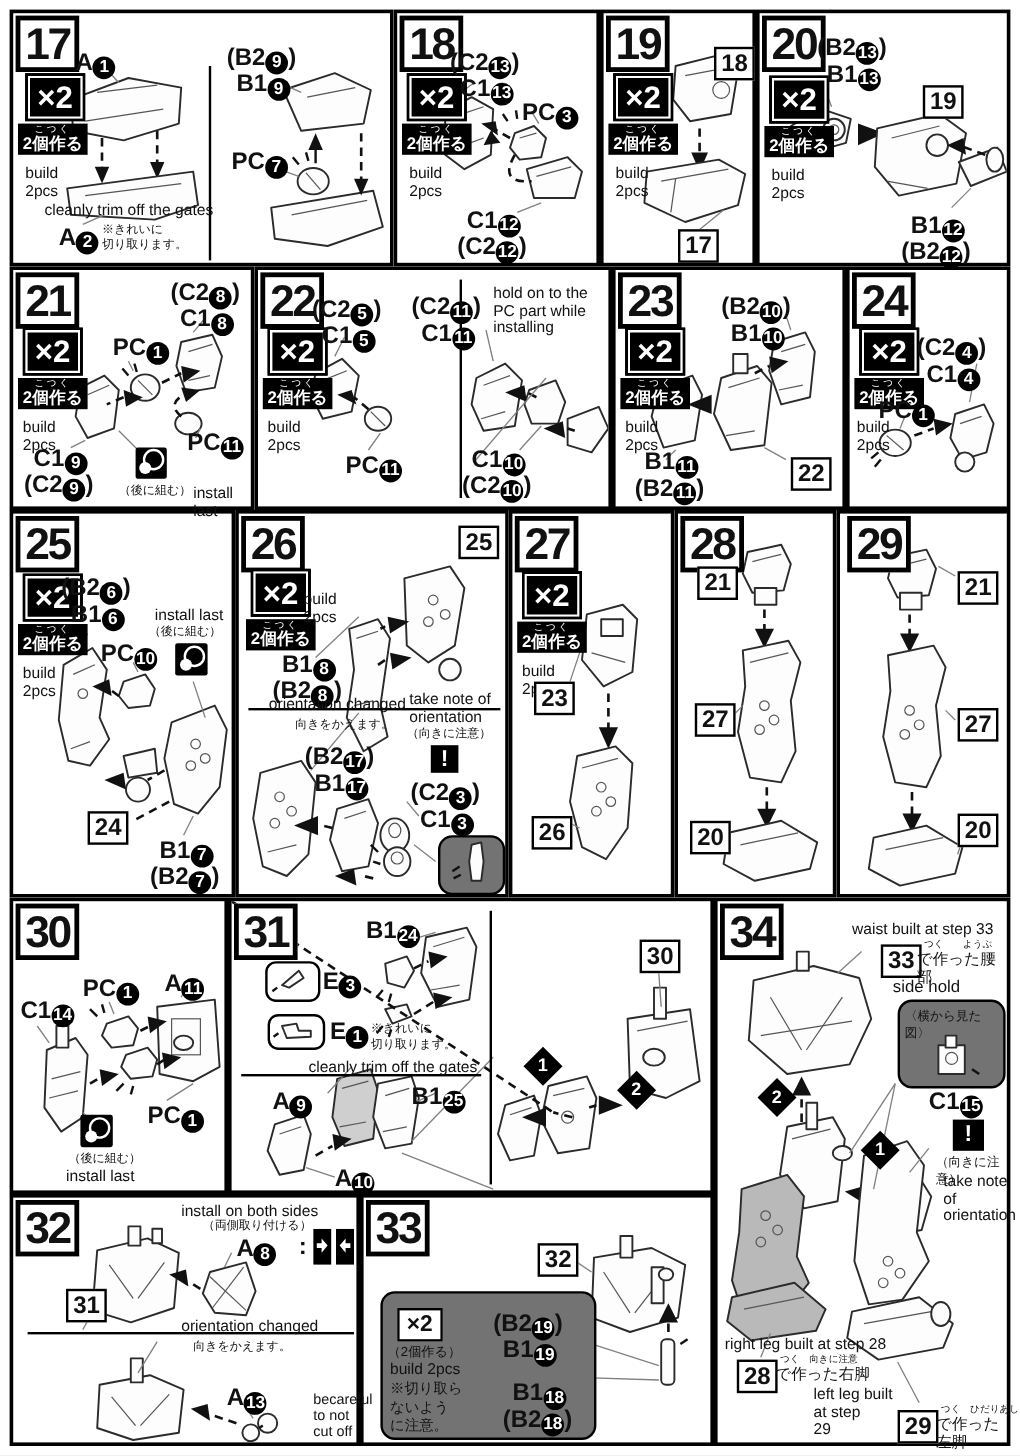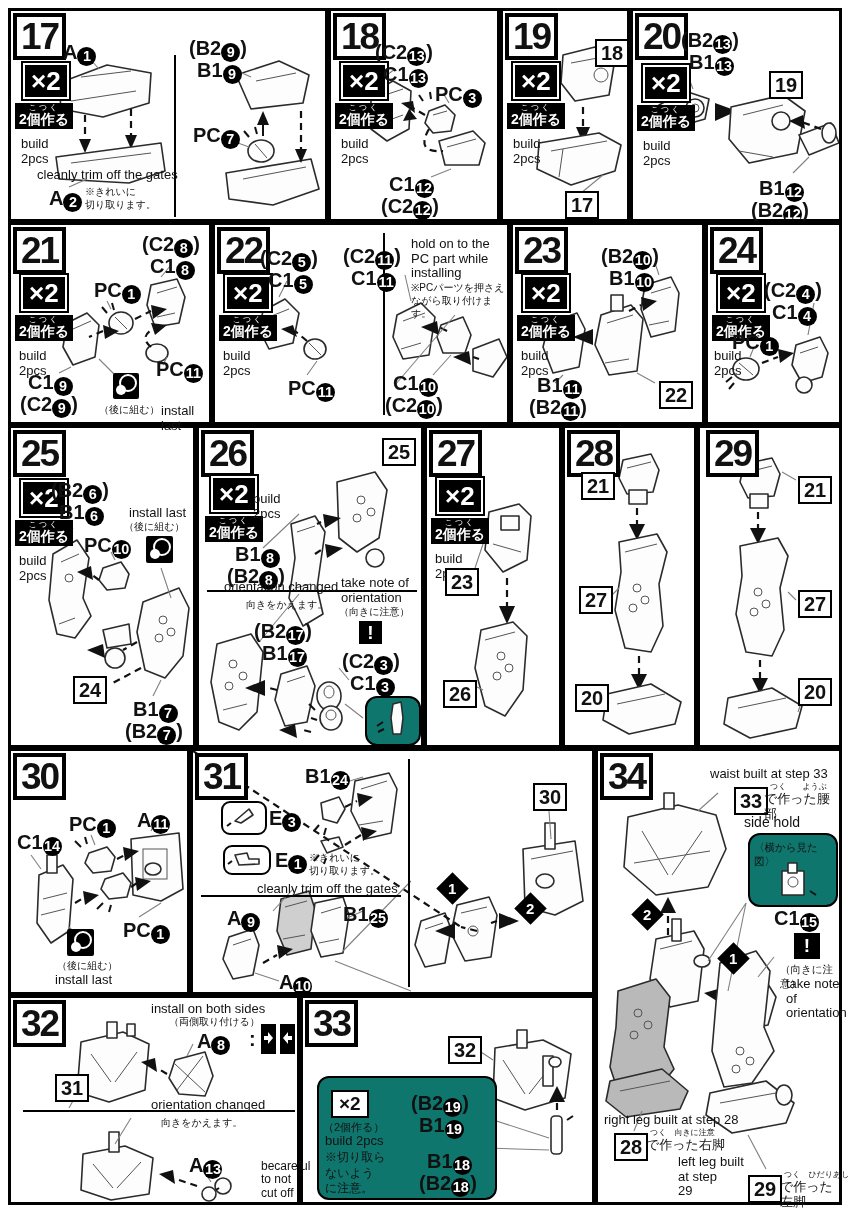--- a/index.html
+++ b/index.html
@@ -15,21 +15,21 @@
   .cnum{display:inline-flex;align-items:center;justify-content:center;width:1.32em;height:1.32em;border-radius:50%;background:#000;color:#fff;font-size:0.72em;font-weight:bold;vertical-align:-0.16em}
   .callout{position:absolute;border:2px solid #000;background:#fff;font-weight:bold;font-size:20px;line-height:1;padding:2px 4px;z-index:6}
   .note{position:absolute;font-size:13px;line-height:1.12;white-space:pre-line;z-index:6}
   .jnote{position:absolute;font-size:10px;line-height:1.3;white-space:pre-line;z-index:6}
   .tiny{position:absolute;font-size:8px;white-space:nowrap;z-index:6}
   .dia{position:absolute;width:23px;height:23px;background:#000;transform:rotate(45deg);display:flex;align-items:center;justify-content:center;z-index:7}
   .dia span{transform:rotate(-45deg);color:#fff;font-weight:bold;font-size:15px}
   .blk{position:absolute;background:#000;border-radius:2px;z-index:6}
   .bang{position:absolute;background:#000;color:#fff;display:flex;align-items:center;justify-content:center;font-weight:bold;font-size:19px;z-index:6}
   .eicon{position:absolute;border:2px solid #000;border-radius:9px;background:#fff;z-index:6}
-  .rrect{position:absolute;border:2px solid #000;border-radius:12px;background:#0f766e;z-index:4}
+  .rrect{position:absolute;border:2px solid #000;border-radius:12px;background:#737373;z-index:4}
   .vline{position:absolute;width:2px;background:#000;z-index:3}
   .hline{position:absolute;height:2px;background:#000;z-index:3}
   .wm{position:absolute;left:236px;top:1px;font-size:29px;font-weight:800;letter-spacing:0.5px;z-index:50;font-family:"DejaVu Sans",sans-serif}
   svg.sk{position:absolute;left:0;top:0;z-index:1}
   .pt{fill:#fdfdfd;stroke:#2b2b2b;stroke-width:1.6;stroke-linejoin:round}
   .ptd{fill:#cfcfcf;stroke:#2b2b2b;stroke-width:1.6;stroke-linejoin:round}
   .ptg{fill:#b9b9b9;stroke:#2b2b2b;stroke-width:1.6;stroke-linejoin:round}
   .dsh{stroke:#111;stroke-width:2.2;stroke-dasharray:7 5;fill:none}
   .sld{stroke:#111;stroke-width:2;fill:none}
   .ah{fill:#111;stroke:none}
@@ -260,22 +260,20 @@
     <div class="build" style="left:8px;top:124px">build
 2pcs</div>
     <div class="plabel" style="left:45px;top:22px">(C2<span class="cnum">5</span>)</div>
     <div class="plabel" style="left:53px;top:44px">C1<span class="cnum">5</span></div>
     <div class="plabel" style="left:73px;top:152px">PC<span class="cnum">11</span></div>
     <div class="plabel" style="left:128px;top:20px">(C2<span class="cnum">11</span>)</div>
     <div class="plabel" style="left:136px;top:42px">C1<span class="cnum">11</span></div>
     <div class="note" style="left:196px;top:12px">hold on to the
 PC part while
 installing</div>
-    <div class="jnote" style="left:196px;top:56px">※PCパーツを押さえ
-ながら取り付けます。</div>
     <div class="plabel" style="left:178px;top:147px">C1<span class="cnum">10</span></div>
     <div class="plabel" style="left:170px;top:169px">(C2<span class="cnum">10</span>)</div>
   </div>
 
   <div class="panel" style="left:510px;top:222px;width:195px;height:203px">
     <svg class="sk" width="189" height="197" viewBox="0 0 189 197">
       <polygon class="pt" points="132,60 158,52 166,68 162,106 138,112 128,84"></polygon>
         <line class="fct" x1="138" y1="68" x2="158" y2="62"></line>
         <line class="fct" x1="136" y1="100" x2="156" y2="96"></line>
       <polygon class="pt" points="88,90 118,80 130,94 124,146 96,150 82,120"></polygon>

